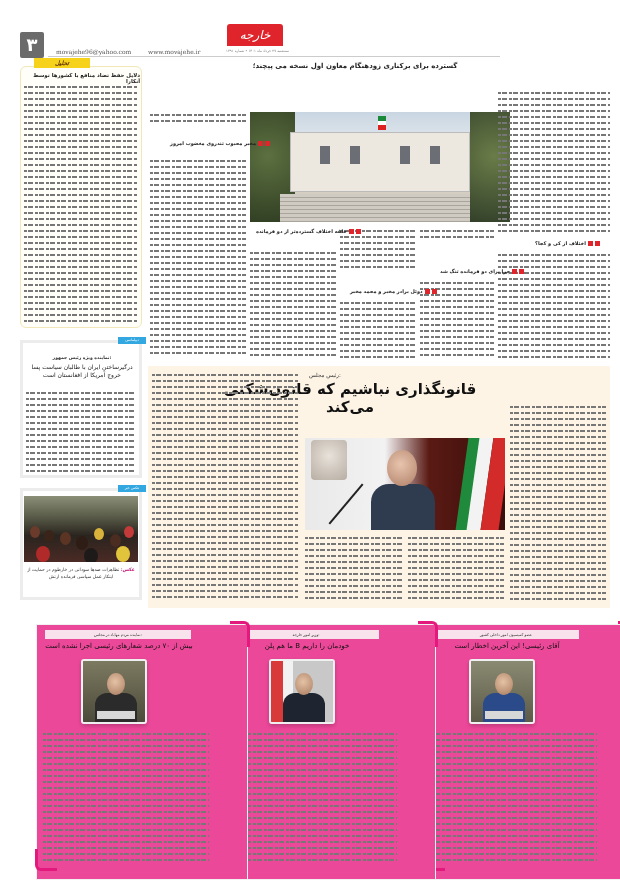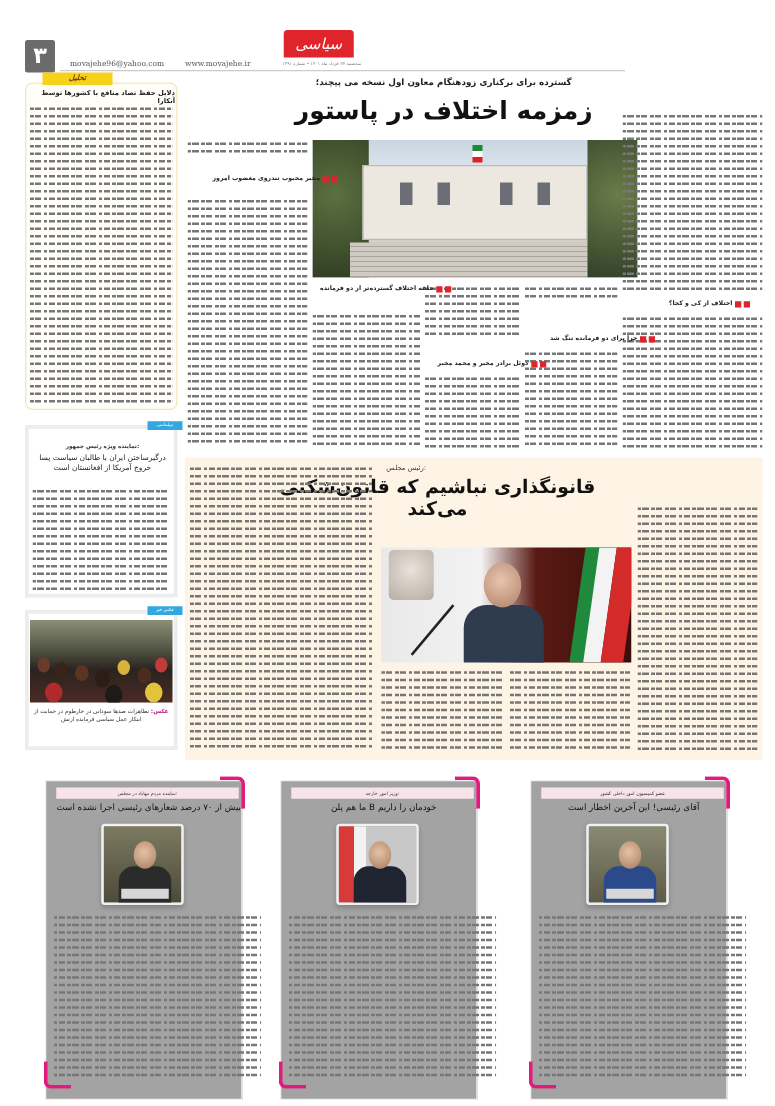--- a/index.html
+++ b/index.html
@@ -58,21 +58,21 @@
   .speaker-photo { position: absolute; left: 285px; top: 438px; width: 200px; height: 92px; overflow: hidden; background: linear-gradient(90deg,#e9e9e9 0%,#f2f2f2 40%,#5a1a14 62%,#3a0e0a 100%); }
   .speaker-photo .poster { position: absolute; left: 6px; top: 2px; width: 36px; height: 40px; background: radial-gradient(circle at 50% 40%, #e8e2da, #b7ada3); border-radius: 4px; }
   .speaker-photo .flag-g { position: absolute; left: 157px; top: 0; width: 12px; height: 92px; background: #1f8a3c; transform: skewX(-8deg); }
   .speaker-photo .flag-w { position: absolute; left: 168px; top: 0; width: 14px; height: 92px; background: #f3f3f3; transform: skewX(-8deg); }
   .speaker-photo .flag-r { position: absolute; left: 182px; top: 0; width: 18px; height: 92px; background: #d32a2a; transform: skewX(-8deg); }
   .speaker-photo .head { position: absolute; left: 82px; top: 12px; width: 30px; height: 36px; border-radius: 50%; background: radial-gradient(circle at 45% 40%, #e8c4ad, #b08068); }
   .speaker-photo .body { position: absolute; left: 66px; top: 46px; width: 64px; height: 50px; border-radius: 18px 18px 0 0; background: #2f3b4f; }
   .speaker-photo .mic { position: absolute; left: 40px; top: 40px; width: 2px; height: 52px; background: #222; transform: rotate(40deg); }
 
   
-  .card { position: absolute; top: 624px; width: 158px; height: 256px; background: #a3a3a3; border: 1px solid #f1f1f1; }
+  .card { position: absolute; top: 624px; width: 212px; height: 256px; background: #ec4899; border: 1px solid #f1f1f1; }
   .card .corner-tr { position: absolute; right: -3px; top: -4px; width: 20px; height: 26px; border-top: 3px solid #e3197d; border-right: 3px solid #e3197d; border-radius: 0 6px 0 0; }
   .card .corner-bl { position: absolute; left: -2px; bottom: 8px; width: 22px; height: 22px; border-bottom: 3px solid #e3197d; border-left: 3px solid #e3197d; border-radius: 0 0 0 6px; }
   .card .kick { position: absolute; left: 8px; top: 5px; width: 146px; height: 9px; background: #f8e3ec; text-align: center; font-size: 3.8px; line-height: 9px; color: #333; }
   .card .ttl { position: absolute; left: 4px; top: 17px; width: 156px; text-align: center; font-size: 7px; color: #111; }
   .card .pic { position: absolute; left: 44px; top: 34px; width: 66px; height: 65px; border: 2px solid #f0f0f0; border-radius: 3px; overflow: hidden; box-shadow: 0 2px 4px rgba(0,0,0,0.2); }
   .pic .bg { position: absolute; inset: 0; }
   .pic .hd { position: absolute; left: 24px; top: 12px; width: 18px; height: 22px; border-radius: 50%; background: radial-gradient(circle at 45% 40%, #e5c2a5, #a77a5f); }
   .pic .bd { position: absolute; left: 12px; top: 32px; width: 42px; height: 36px; border-radius: 12px 12px 0 0; }
   .pic .desk { position: absolute; left: 14px; top: 50px; width: 38px; height: 8px; background: #d7d7d7; }
 </style>
@@ -80,25 +80,24 @@
 <body>
 
 <div class="page">
 
   <div class="masthead">
     <div class="page-num">۳</div>
     <div class="header-line"></div>
     <div class="email">movajehe96@yahoo.com</div>
     <div class="web">www.movajehe.ir</div>
     <div class="dateline">سه‌شنبه ۲۷ خرداد ماه ۱۴۰۱ • شماره ۱۳۹۱</div>
-    <div class="section-tab">سیاسی</div>
+    <div class="section-tab">خارجه</div>
   </div>
 
   <div class="kicker">گسترده برای برکناری زودهنگام معاون اول نسخه می پیچند؛</div>
-  <div class="headline">زمزمه اختلاف در پاستور</div>
 
   <div class="photo-main">
     <div class="tree-l"></div>
     <div class="building"></div>
     <div class="window" style="left:70px"></div>
     <div class="window" style="left:100px"></div>
     <div class="window" style="left:150px"></div>
     <div class="window" style="left:180px"></div>
     <div class="flag"></div>
     <div class="stairs"></div>

